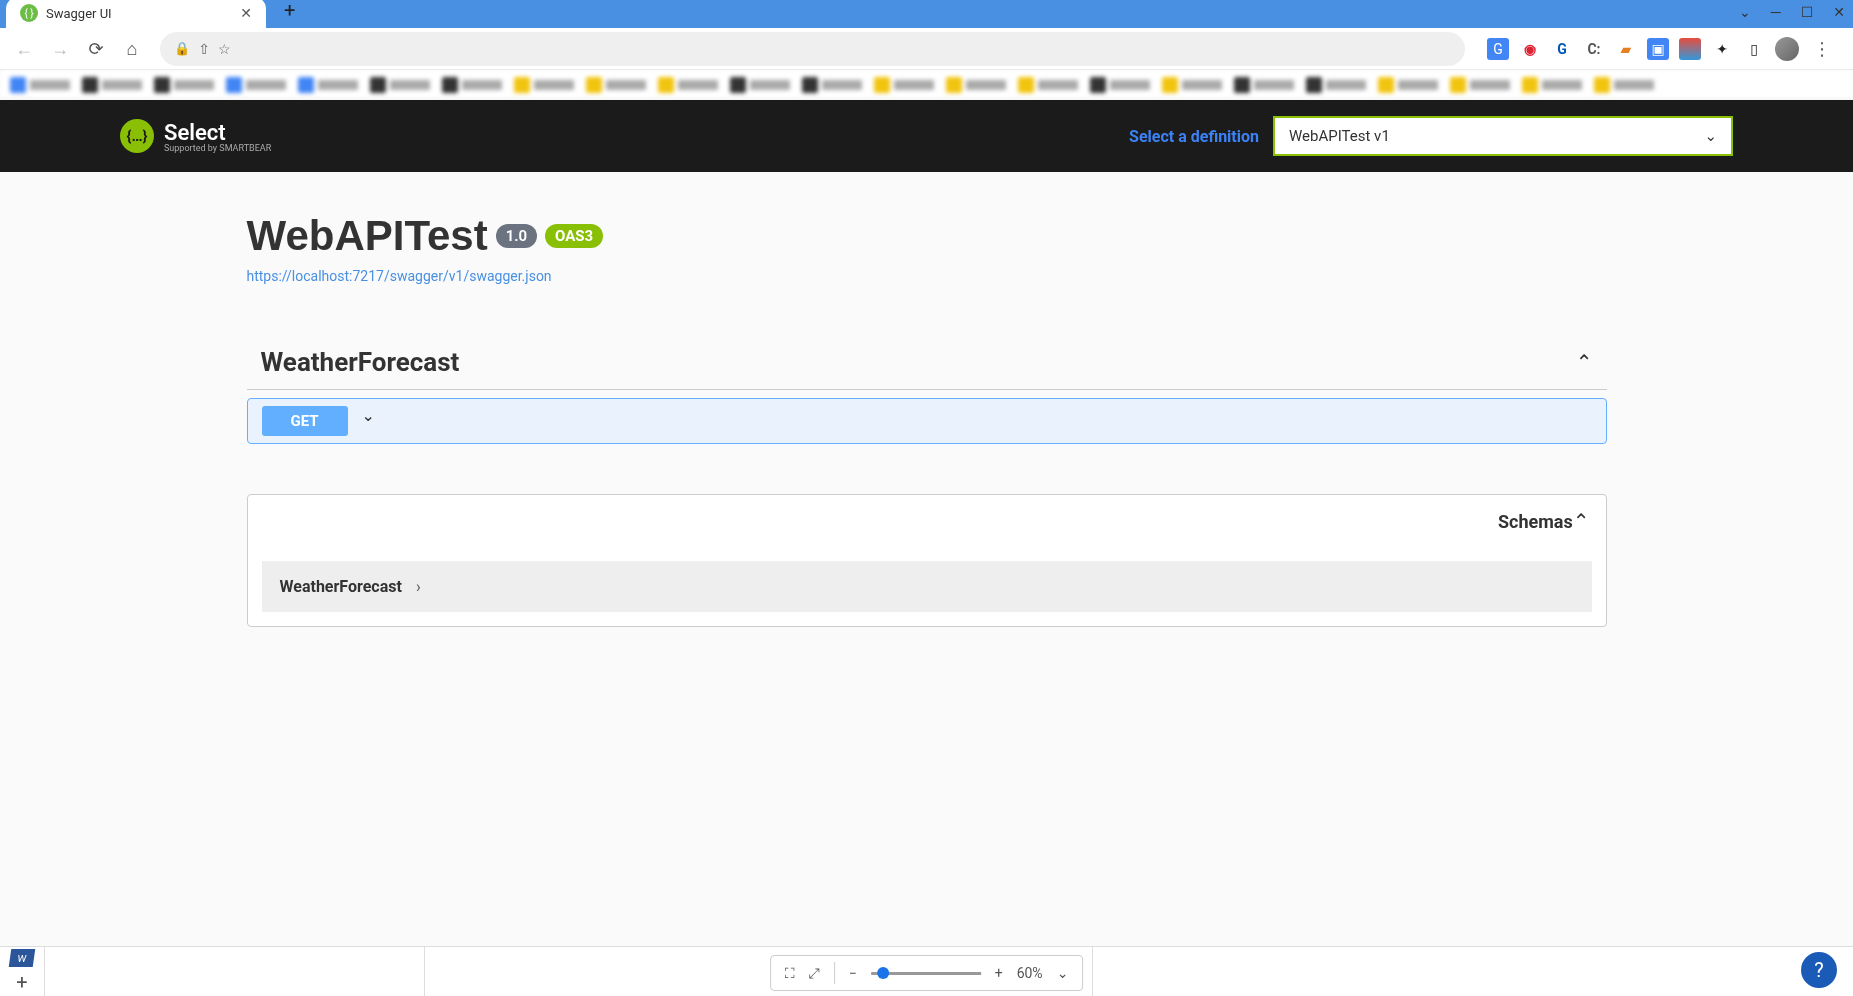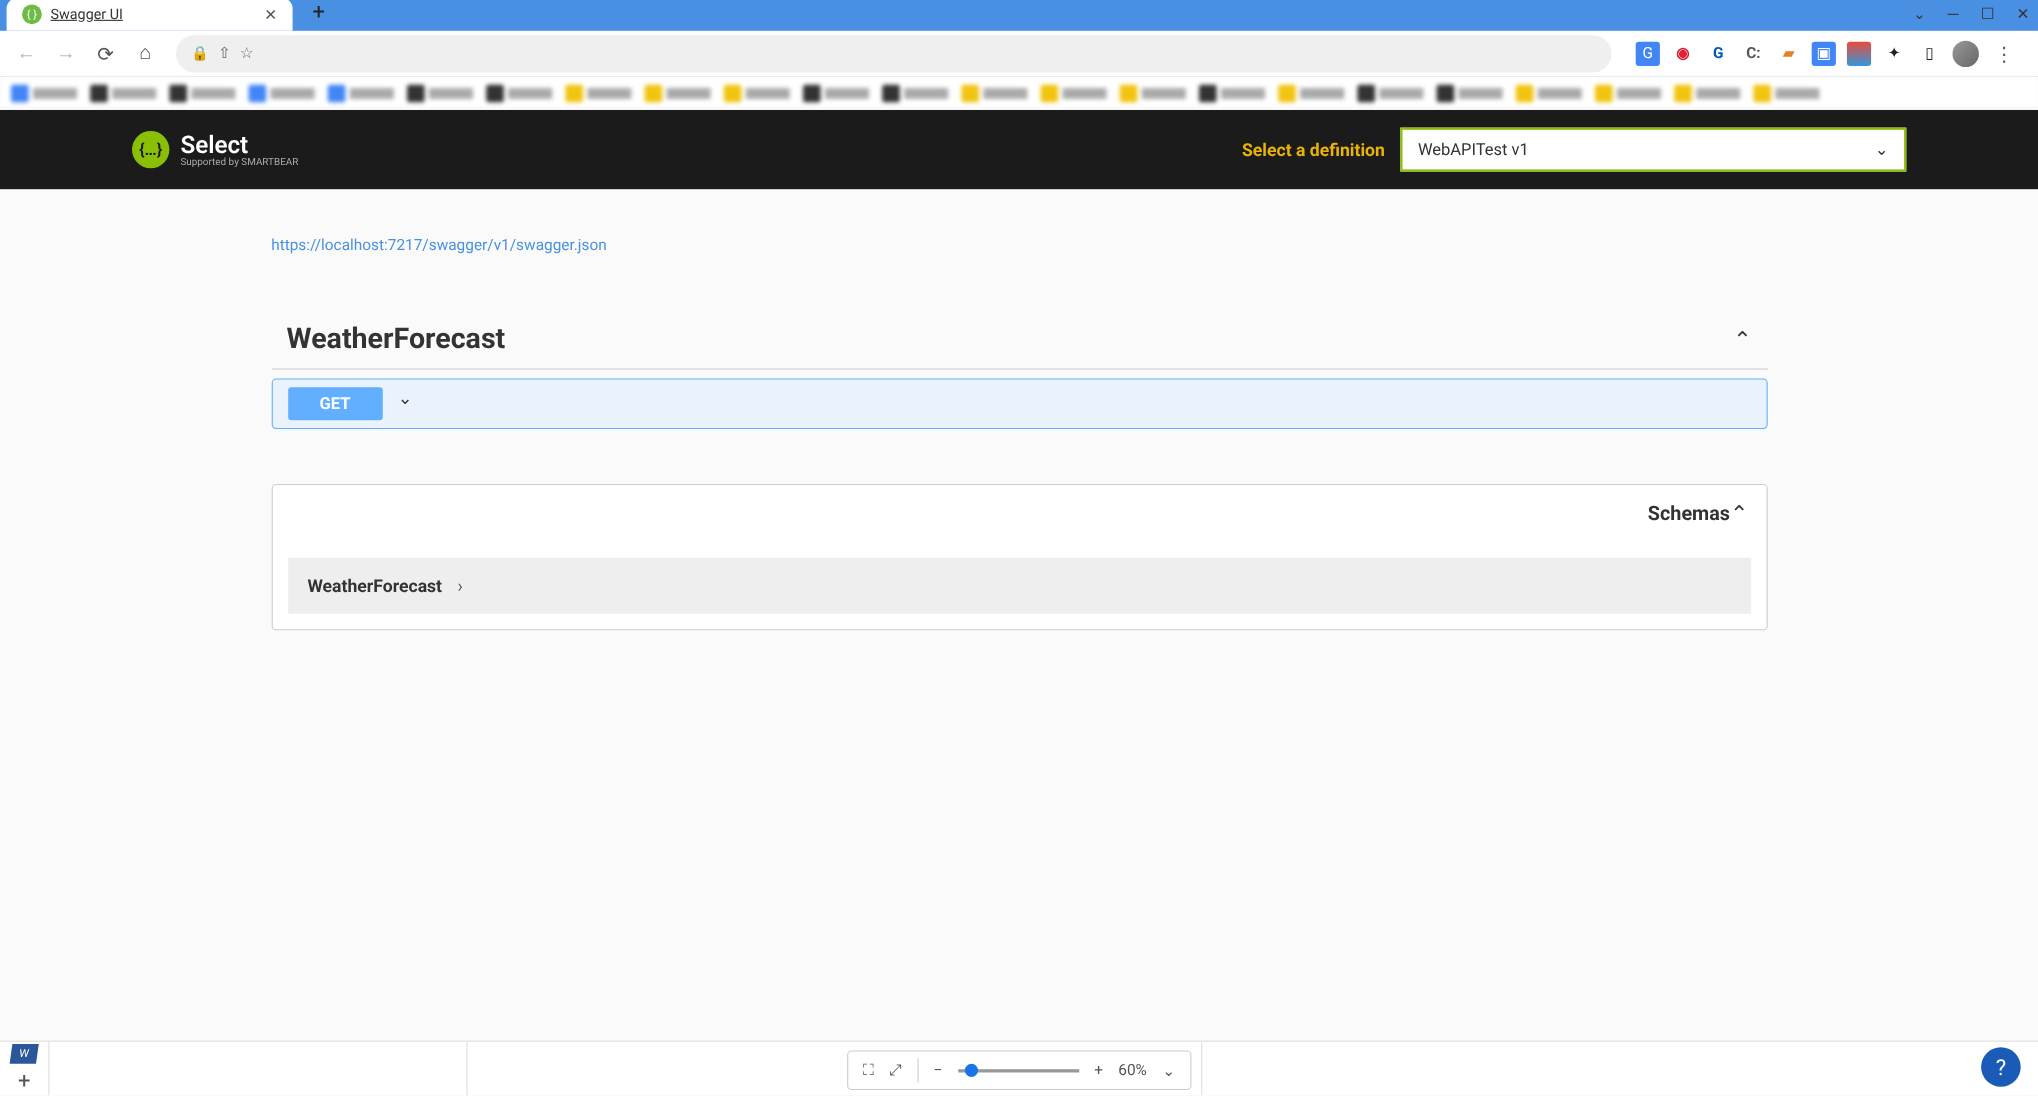--- a/index.html
+++ b/index.html
@@ -42,21 +42,20 @@
       background: #6bbd45;
       border-radius: 50%;
       display: flex;
       align-items: center;
       justify-content: center;
       color: #fff;
       font-size: 10px;
     }
     .tab-title {
       flex: 1;
-      text-decoration: underline;
     }
     .tab-close {
       color: #555;
       cursor: pointer;
       font-size: 14px;
     }
     .new-tab {
       color: #222;
       font-size: 20px;
       padding: 4px 12px;
@@ -208,21 +207,21 @@
       color: #aaa;
       font-size: 9px;
       margin-top: -2px;
     }
     .definition-selector {
       display: flex;
       align-items: center;
       gap: 14px;
     }
     .definition-label {
-      color: #eab308;
+      color: #3b82f6;
       font-weight: bold;
       font-size: 16px;
     }
     .definition-select {
       background: #fff;
       border: 2px solid #89bf04;
       padding: 9px 14px;
       font-size: 15px;
       color: #333;
       width: 460px;
@@ -545,20 +544,25 @@
     <div class="definition-selector">
       <span class="definition-label">Select a definition</span>
       <div class="definition-select">
         <span>WebAPITest v1</span>
         <span>⌄</span>
       </div>
     </div>
   </div>
 
   <div class="main-content">
+    <div class="api-title-row">
+      <span class="api-title">WebAPITest</span>
+      <span class="version-badge">1.0</span>
+      <span class="oas-badge">OAS3</span>
+    </div>
     <a class="swagger-json-link">https://localhost:7217/swagger/v1/swagger.json</a>
 
     <div class="tag-section">
       <div class="tag-header">
         <span class="tag-name">WeatherForecast</span>
         <span class="chevron">⌃</span>
       </div>
       <div class="operation">
         <span class="method-get">GET</span>
         <span class="op-toggle">⌄</span>

